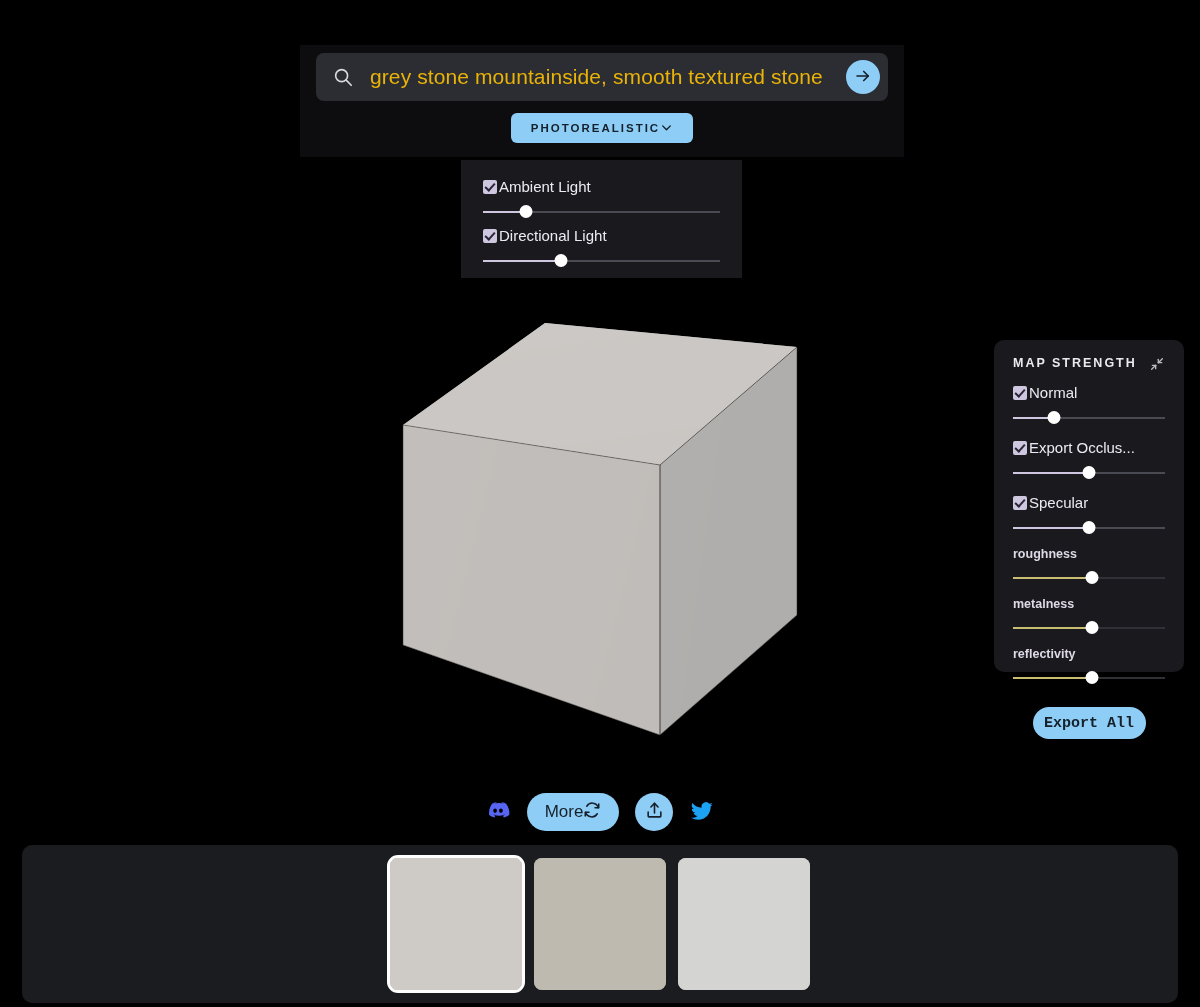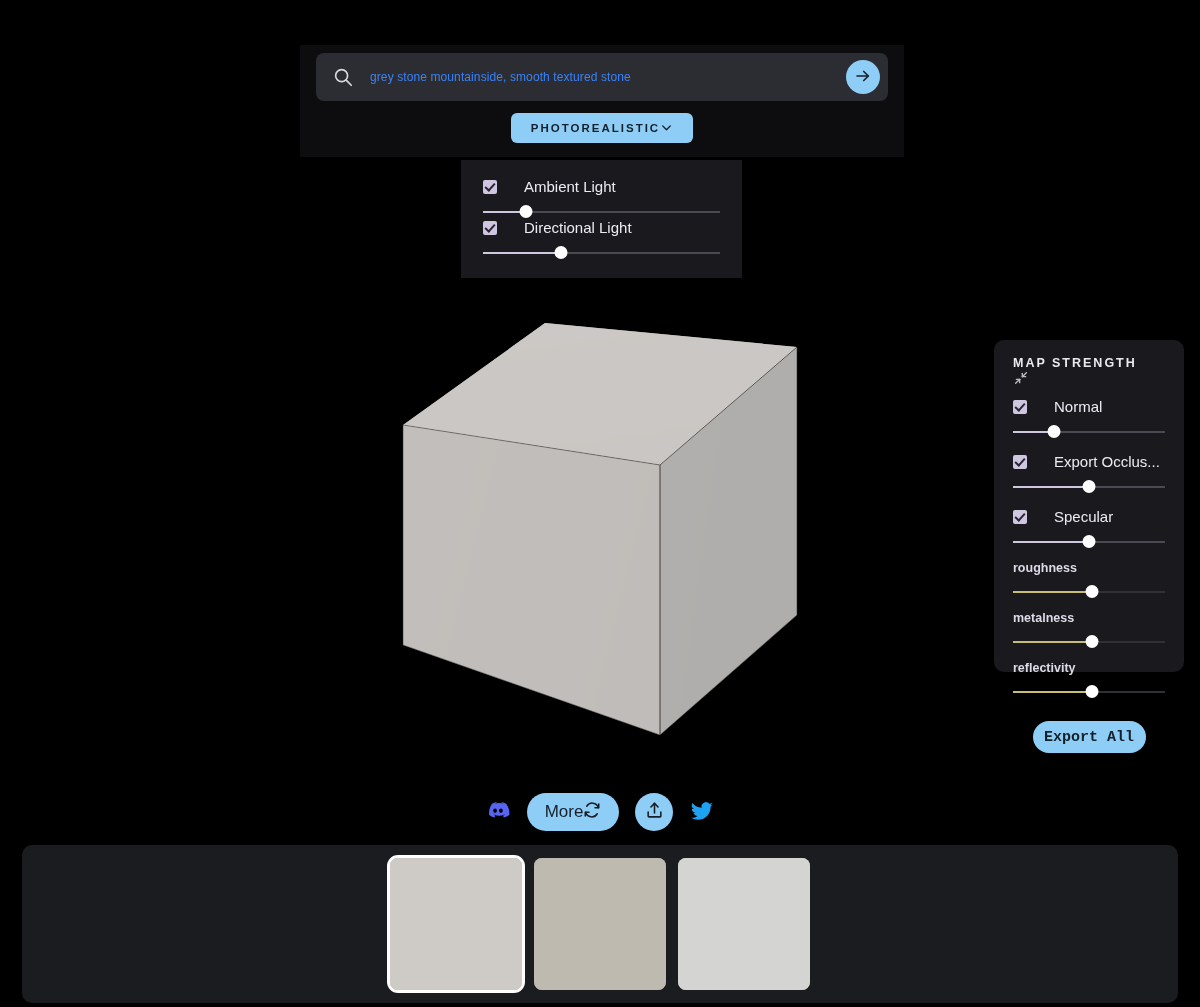--- a/index.html
+++ b/index.html
@@ -20,21 +20,21 @@
     padding-top: 8px;
   }
   .search-bar {
     width: 572px; height: 48px;
     background: #2b2d33; border-radius: 8px;
     display: flex; align-items: center; padding: 0 8px 0 16px;
   }
   .search-icon { width: 22px; height: 22px; flex: 0 0 auto; opacity: .92; }
   .search-input {
     flex: 1 1 auto; background: transparent; border: none; outline: none;
-    color: #3b82f6; font-size: 12px; font-family: "Liberation Sans", sans-serif;
+    color: #eab308; font-size: 21px; font-family: "Liberation Sans", sans-serif;
     padding-left: 16px; letter-spacing: .1px;
   }
   .search-go {
     width: 34px; height: 34px; border-radius: 50%;
     background: #8ecdf5; border: none; cursor: pointer;
     display: flex; align-items: center; justify-content: center; flex: 0 0 auto;
   }
   .style-pill {
     margin-top: 12px; height: 30px; padding: 0 20px;
     background: #8ecdf5; border: none; border-radius: 6px; cursor: pointer;
@@ -50,21 +50,21 @@
   .collapse-icon { width: 16px; height: 16px; cursor: pointer; opacity: .85; }
 
   .light-panel {
     position: absolute; left: 461px; top: 160px;
     width: 281px; height: 118px;
     background: #1a1a1e;
     padding: 18px 22px 0 22px;
   }
   .light-panel .collapse-wrap { position: absolute; right: 14px; top: 10px; }
 
-  .check-row { display: flex; align-items: center; gap: 27px; }
+  .check-row { display: flex; align-items: center; gap: 2px; }
   .cbox {
     width: 14px; height: 14px; border-radius: 2px;
     background: #cfc6e0; position: relative; cursor: pointer; flex: 0 0 auto;
   }
   .cbox::after {
     content: ""; position: absolute; left: 4px; top: 1px;
     width: 4px; height: 8px; border: solid #2a2535;
     border-width: 0 2px 2px 0; transform: rotate(42deg);
   }
   .check-label { color: #eceaf2; font-size: 15px; white-space: nowrap; }
@@ -81,21 +81,21 @@
   .slider.warm .fill { background: #c9bd72; }
   .slider.warm .track { background: #303036; }
 
   
   .map-panel {
     position: absolute; left: 994px; top: 340px;
     width: 190px; height: 332px;
     background: #1a1a1e; border-radius: 10px;
     padding: 16px 19px;
   }
-  .map-head { display: flex; align-items: flex-start; justify-content: space-between; flex-direction: column; }
+  .map-head { display: flex; align-items: flex-start; justify-content: space-between; }
   .sub-label { color: #ddd9e6; font-size: 12.5px; font-weight: bold; margin-top: 12px; }
   .export-btn {
     display: block; margin: 22px auto 0 auto;
     width: 113px; height: 32px; border-radius: 16px; border: none;
     background: #8ecdf5; color: #16202a; font-size: 15px; font-weight: bold;
     cursor: pointer; font-family: Liberation Mono, monospace;
   }
 
   
   .cube-stage { position: absolute; left: 395px; top: 315px; width: 410px; height: 430px; }
@@ -184,21 +184,21 @@
     <div class="check-row">
       <span class="cbox"></span>
       <span class="check-label">Ambient Light</span>
     </div>
     <div class="slider">
       <div class="track"></div>
       <div class="fill" style="width: 18%;"></div>
       <div class="knob" style="left: 18%;"></div>
     </div>
 
-    <div class="check-row" style="margin-top:0">
+    <div class="check-row" style="margin-top:8px">
       <span class="cbox"></span>
       <span class="check-label">Directional Light</span>
     </div>
     <div class="slider">
       <div class="track"></div>
       <div class="fill" style="width: 33%;"></div>
       <div class="knob" style="left: 33%;"></div>
     </div>
   </div>
 

